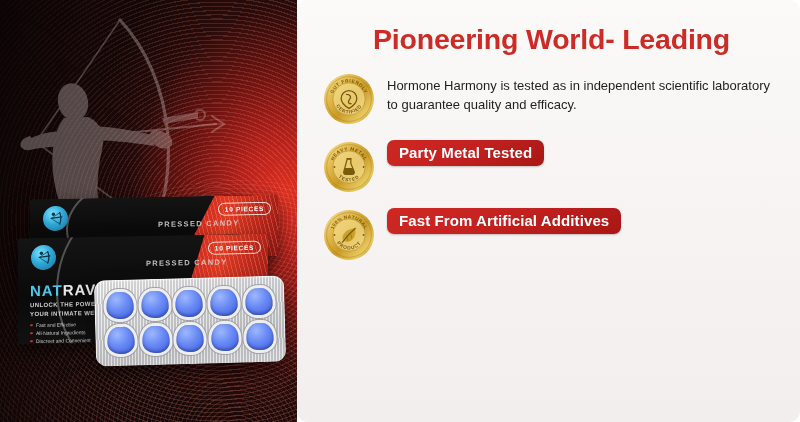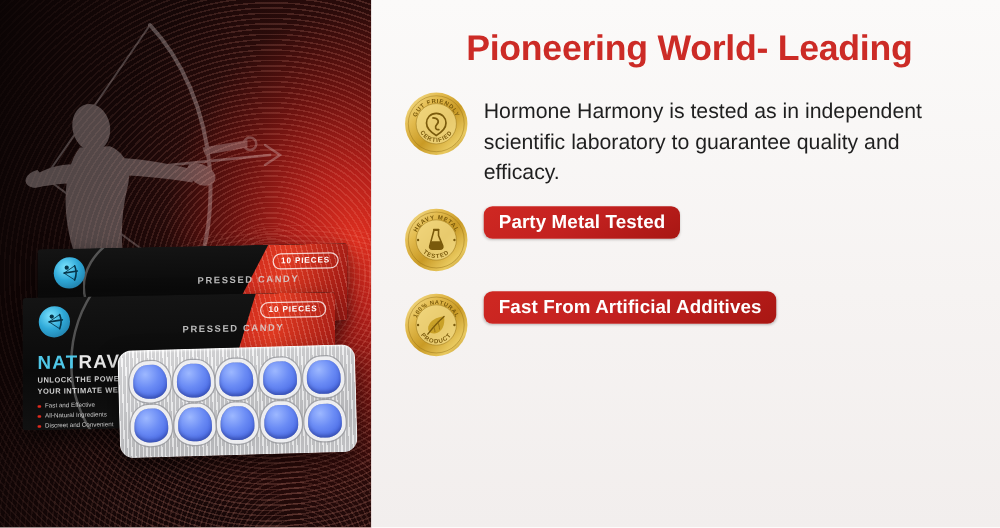--- a/index.html
+++ b/index.html
@@ -234,20 +234,21 @@
     box-shadow: 0 0 0 3px rgba(244,244,246,0.92), 0 0 0 4px rgba(150,151,156,0.8), inset 0 -2px 3px rgba(30,45,120,0.45);
   }
 
   
   .right-panel {
     position: relative;
     flex: 1;
     height: 422px;
     background: linear-gradient(180deg, #fbfaf9 0%, #f6f3f2 55%, #f2eeed 100%);
     padding: 20px 16px 0 22px;
+    border-radius: 11px;
   }
 
   .headline {
     text-align: center;
     color: #cc2b26;
     font-size: 28.5px;
     font-weight: bold;
     line-height: 1.14;
     letter-spacing: -0.2px;
     padding: 3px 6px 0 6px;
@@ -287,21 +288,21 @@
     letter-spacing: 0.1px;
     padding: 4px 12px 5px 12px;
     border-radius: 7px;
     box-shadow: 0 1px 2px rgba(0,0,0,0.22);
     white-space: nowrap;
   }
 
   .desc {
     margin-top: 5px;
     color: #1f1f1f;
-    font-size: 17px;
+    font-size: 13px;
     line-height: 1.42;
     max-width: 385px;
   }
 </style>
 </head>
 <body>
 
 <div class="banner">
 
   <div class="left-panel">

